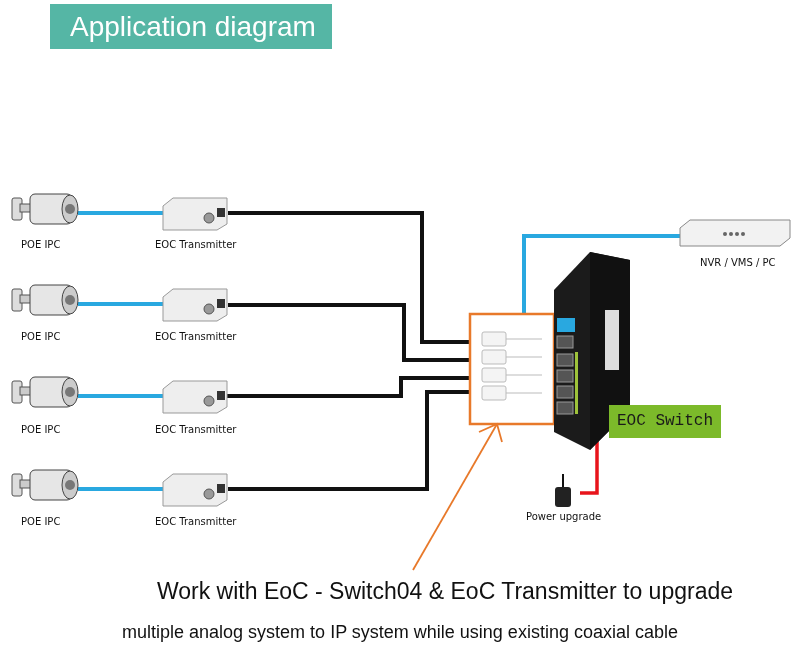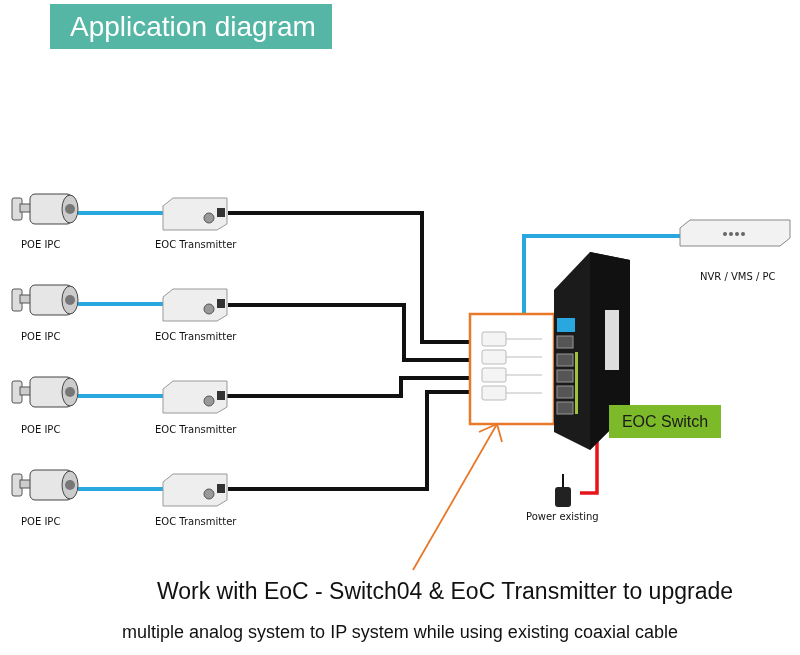--- a/index.html
+++ b/index.html
@@ -2,21 +2,21 @@
 <html><head>
 <meta charset="utf-8">
 <style>
   html,body{margin:0;padding:0;background:#fff;}
   body{width:800px;height:655px;position:relative;overflow:hidden;font-family:"DejaVu Sans",sans-serif;}
   .title{position:absolute;left:50px;top:4px;width:282px;height:45px;background:#55b6a5;color:#fff;
     font-family:"Liberation Sans",sans-serif;font-size:28px;line-height:45px;padding-left:20px;box-sizing:border-box;}
   svg.wires{position:absolute;left:0;top:0;}
   .lbl{position:absolute;font-family:"DejaVu Sans",sans-serif;font-size:10px;color:#111;white-space:nowrap;}
   .eoc-switch-label{position:absolute;left:609px;top:405px;width:112px;height:33px;background:#7cba2a;color:#1a1a1a;
-    font-family:Liberation Sans, sans-serif;font-size:16px;line-height:33px;text-align:center;}
+    font-family:Liberation Mono, monospace;font-size:16px;line-height:33px;text-align:center;}
   .caption{position:absolute;left:0;width:800px;text-align:center;font-family:"Liberation Sans",sans-serif;color:#111;}
   .cap1{top:578px;font-size:23px;margin-left:45px;}
   .cap2{top:622px;font-size:18px;}
 </style>
 </head>
 <body>
 
 <div class="title">Application diagram</div>
 
 <svg class="wires" width="800" height="655">
@@ -140,19 +140,19 @@
 <div class="lbl" style="left:21px;top:239px">POE IPC</div>
 <div class="lbl" style="left:21px;top:331px">POE IPC</div>
 <div class="lbl" style="left:21px;top:424px">POE IPC</div>
 <div class="lbl" style="left:21px;top:516px">POE IPC</div>
 
 <div class="lbl" style="left:155px;top:239px">EOC Transmitter</div>
 <div class="lbl" style="left:155px;top:331px">EOC Transmitter</div>
 <div class="lbl" style="left:155px;top:424px">EOC Transmitter</div>
 <div class="lbl" style="left:155px;top:516px">EOC Transmitter</div>
 
-<div class="lbl" style="left:700px;top:271px">NVR / VMS / PC</div>
-<div class="lbl" style="left:526px;top:511px">Power existing</div>
+<div class="lbl" style="left:700px;top:257px">NVR / VMS / PC</div>
+<div class="lbl" style="left:526px;top:511px">Power upgrade</div>
 
 <div class="eoc-switch-label">EOC Switch</div>
 
 <div class="caption cap1">Work with EoC - Switch04 &amp; EoC Transmitter to upgrade</div>
 <div class="caption cap2">multiple analog system to IP system while using existing coaxial cable</div>
 
 </body></html>

